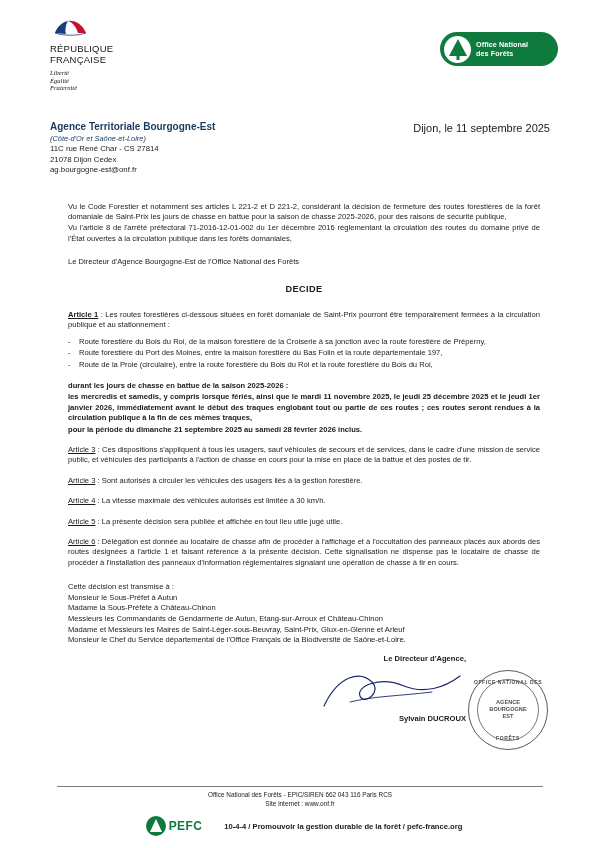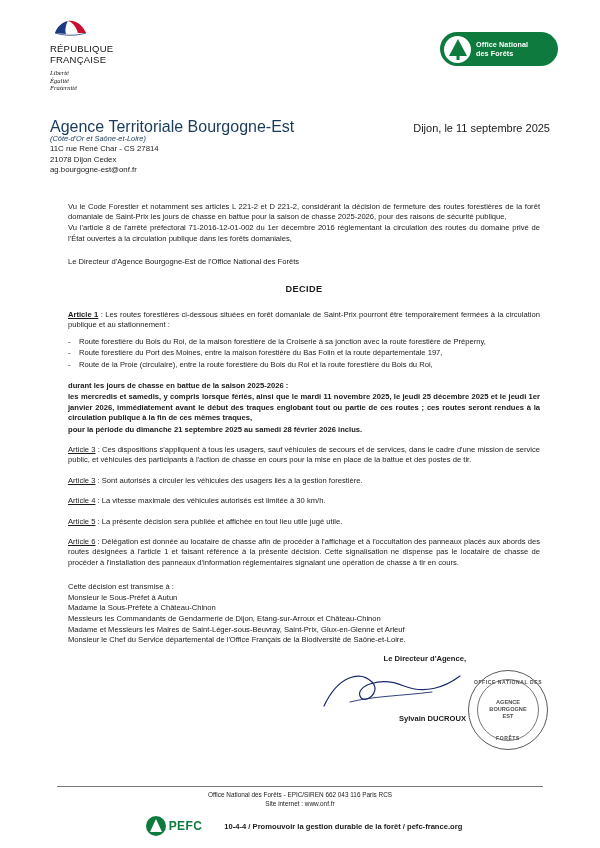--- a/index.html
+++ b/index.html
@@ -111,22 +111,22 @@
 
   
   .addr-row {
     display: flex;
     justify-content: space-between;
     align-items: flex-start;
     margin-top: 26px;
     padding-left: 28px;
   }
   .agency-name {
-    font-size: 16px;
-    font-weight: normal;
+    font-size: 10px;
+    font-weight: bold;
     color: #1a3a5c;
     line-height: 14px;
     text-align: right;
   }
   .agency-sub {
     font-size: 7.4px;
     font-style: italic;
     color: #1a3a5c;
     line-height: 10px;
   }
@@ -428,21 +428,21 @@
     </div>
 
     <div class="art">
       <span class="u">Article 6</span><span> : Délégation est donnée au locataire de chasse afin de procéder à l'affichage et à l'occultation des panneaux placés aux abords des routes désignées à l'article 1 et faisant référence à la présente décision. Cette signalisation ne dispense pas le locataire de chasse de procéder à l'installation des panneaux d'information réglementaires signalant une opération de chasse à tir en cours.</span>
     </div>
 
     <div class="trans">
       <p>Cette décision est transmise à :</p>
       <p>Monsieur le Sous-Préfet à Autun</p>
       <p>Madame la Sous-Préfète à Château-Chinon</p>
-      <p>Messieurs les Commandants de Gendarmerie de Dijon, Etang-sur-Arroux et Château-Chinon</p>
+      <p>Messieurs les Commandants de Gendarmerie de Autun, Etang-sur-Arroux et Château-Chinon</p>
       <p>Madame et Messieurs les Maires de Saint-Léger-sous-Beuvray, Saint-Prix, Glux-en-Glenne et Arleuf</p>
       <p>Monsieur le Chef du Service départemental de l'Office Français de la Biodiversité de Saône-et-Loire.</p>
     </div>
 
     <div class="sig-wrap">
       <div class="sig-title">Le Directeur d'Agence,</div>
 
       <svg class="sig-scribble" viewBox="0 0 150 48">
         <path d="M4 40 C18 10, 40 4, 52 16 C62 26, 44 40, 40 30 C36 20, 60 10, 84 20 C104 28, 124 22, 140 10" fill="none" stroke="#1b2a6b" stroke-width="1.2" stroke-linecap="round"></path>
         <path d="M30 36 C54 30, 80 30, 112 26" fill="none" stroke="#1b2a6b" stroke-width="0.9" stroke-linecap="round"></path>

